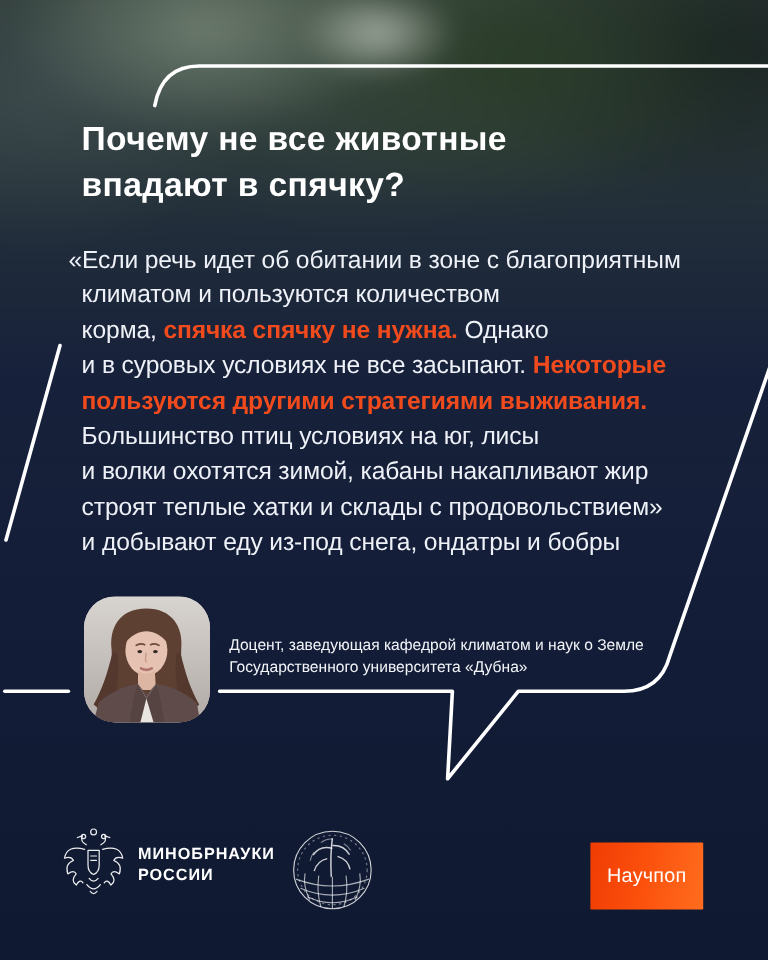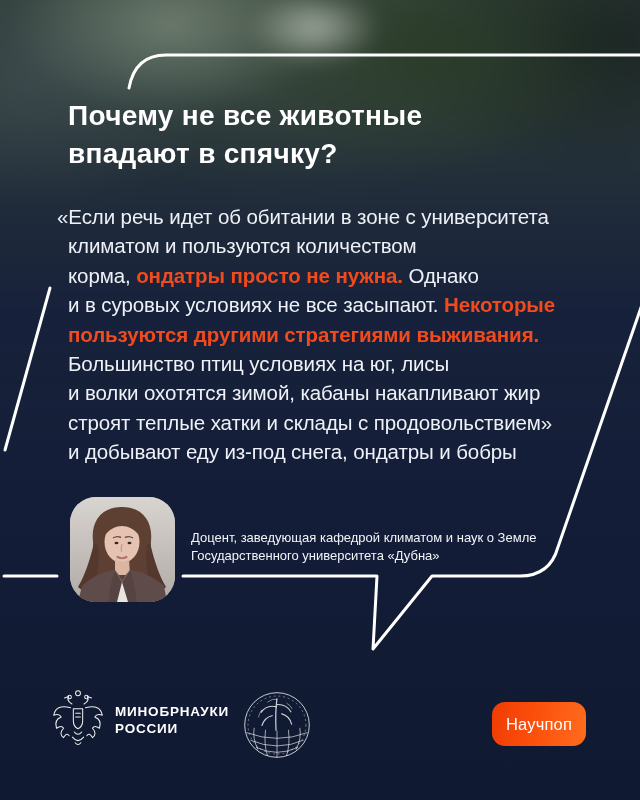--- a/index.html
+++ b/index.html
@@ -43,21 +43,21 @@
     position:absolute;left:191px;top:529px;color:#f2f4f8;
     font-size:13px;line-height:18px;font-weight:400;white-space:nowrap;
   }
   .eagle{position:absolute;left:50px;top:686px;}
   .ministry{
     position:absolute;left:115px;top:703px;color:#ffffff;
     font-size:13.5px;line-height:17px;font-weight:700;letter-spacing:.8px;white-space:nowrap;
   }
   .globe{position:absolute;left:239px;top:687px;}
   .badge{
-    position:absolute;left:492px;top:702px;width:94px;height:44px;border-radius:13px;
+    position:absolute;left:492px;top:702px;width:94px;height:56px;border-radius:1px;
     background:linear-gradient(100deg,#f03c04 0%,#fb4f0c 45%,#ff6d1e 100%);
     color:#ffffff;font-size:16.5px;font-weight:500;letter-spacing:.2px;
     display:flex;align-items:center;justify-content:center;cursor:pointer;border:none;
   }
 </style>
 </head>
 <body>
 
 <div class="card">
   <div class="bg-top"></div>
@@ -70,23 +70,23 @@
       <path d="M183 576 L377 576 L373 649 L432 576 L520 576 Q550 576 558 547 L646 293"></path>
     </g>
   </svg>
 
   <div class="title">
     <div>Почему не все животные</div>
     <div>впадают в спячку?</div>
   </div>
 
   <div class="quote">
-    <div class="ln-first"><span>«Если речь идет об обитании в зоне с университета</span></div>
+    <div class="ln-first"><span>«Если речь идет об обитании в зоне с благоприятным</span></div>
     <div><span>климатом и пользуются количеством</span></div>
-    <div><span>корма, </span><span class="hl">ондатры просто не нужна.</span><span> Однако</span></div>
+    <div><span>корма, </span><span class="hl">спячка спячку не нужна.</span><span> Однако</span></div>
     <div><span>и в суровых условиях не все засыпают. </span><span class="hl">Некоторые</span></div>
     <div><span class="hl">пользуются другими стратегиями выживания.</span></div>
     <div><span>Большинство птиц условиях на юг, лисы</span></div>
     <div><span>и волки охотятся зимой, кабаны накапливают жир</span></div>
     <div><span>строят теплые хатки и склады с продовольствием»</span></div>
     <div><span>и добывают еду из-под снега, ондатры и бобры</span></div>
   </div>
 
   <div class="photo">
     <svg width="105" height="105" viewBox="0 0 105 105">

